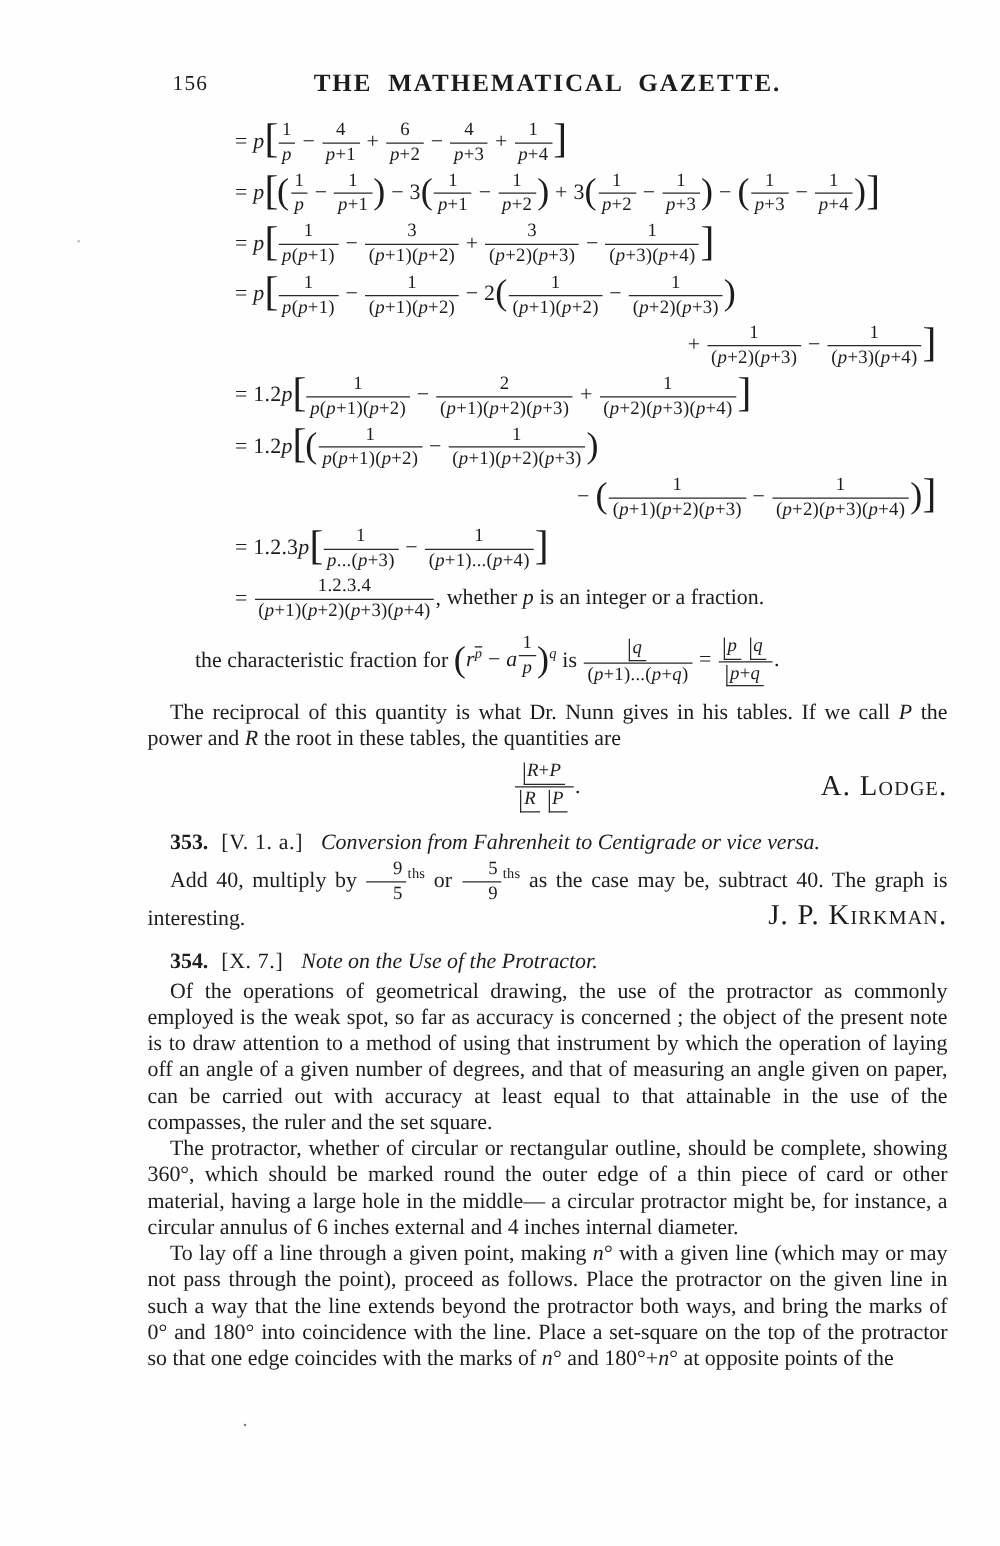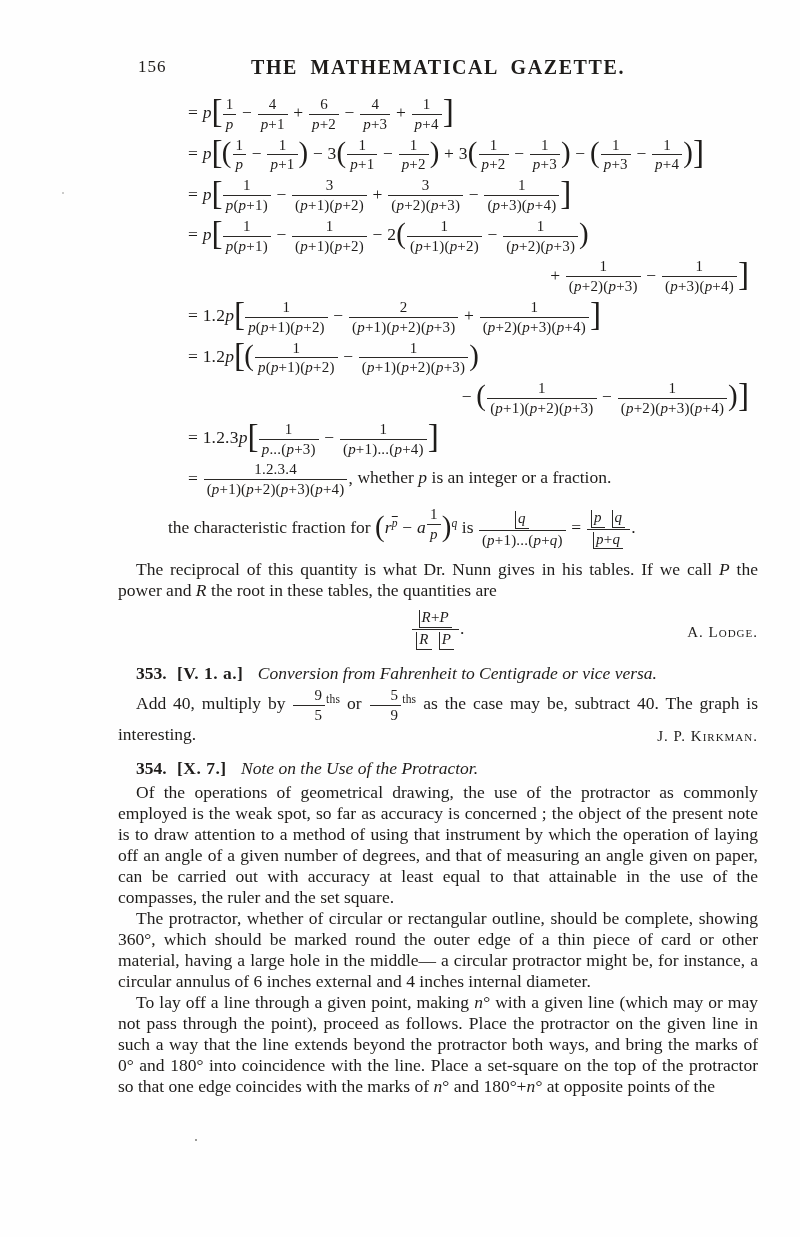--- a/index.html
+++ b/index.html
@@ -30,30 +30,30 @@
   .fr .nu{display:block;padding:0 3px 1px 3px;}
   .fr .de{display:block;border-top:1px solid #2a2826;padding:1px 3px 0 3px;}
   .bb{font-size:1.9em;line-height:0;vertical-align:-0.12em;letter-spacing:-1px;}
   .bp{font-size:1.65em;line-height:0;vertical-align:-0.12em;}
   sup{font-size:66%;line-height:0;vertical-align:0.55em;}
   .ov{text-decoration:overline;}
   .fc{display:inline-block;border-left:1.4px solid #2a2826;border-bottom:1.4px solid #2a2826;padding:0 3px 1px 2px;margin:0 2px 0 1px;line-height:1.05;}
 
   
   p.body{margin:0;text-align:justify;line-height:21px;text-indent:18px;}
-  .char-line{margin:8px 0 10px 50px;line-height:1;white-space:nowrap;}
+  .char-line{margin:8px 0 10px 38px;line-height:1;white-space:nowrap;}
   .sig-holder{position:relative;}
-  .sig{position:absolute;right:0;bottom:0;font-variant:small-caps;letter-spacing:1px;font-size:15px;}
+  .sig{position:absolute;right:0;bottom:0;font-variant:small-caps;letter-spacing:1px;font-size:23px;}
   .lodge-row{position:relative;text-align:center;margin:8px 0 6px 0;line-height:1;}
   .lodge-row .sig{bottom:10px;}
 
   
   .art-head{margin:13px 0 3px 0;text-indent:18px;line-height:21px;}
   .art-no{font-weight:bold;margin-right:6px;text-align:center;}
-  .art-tag{font-weight:bold;margin-right:10px;letter-spacing:0.5px;margin-top:16px;}
+  .art-tag{font-weight:normal;margin-right:10px;letter-spacing:0.5px;margin-top:16px;}
   .art-title{font-style:italic;}
   .art-body{position:relative;}
 
   
   .speck{position:absolute;background:#7a7a76;border-radius:50%;}
   .speck.s1{left:195px;top:1139px;width:2px;height:2px;}
   .speck.s2{left:62px;top:192px;width:2px;height:2px;opacity:.5;}
 </style>
 </head>
 <body>

